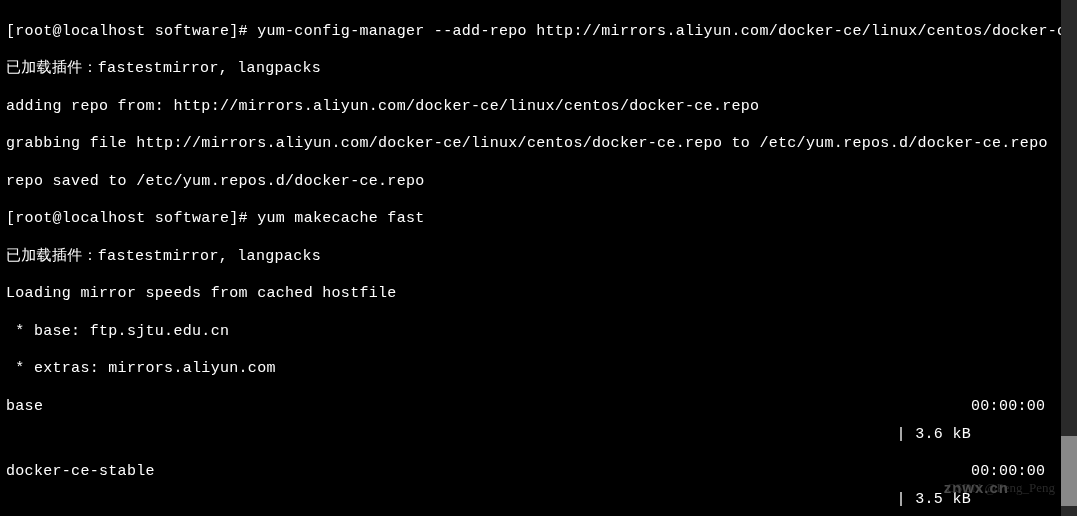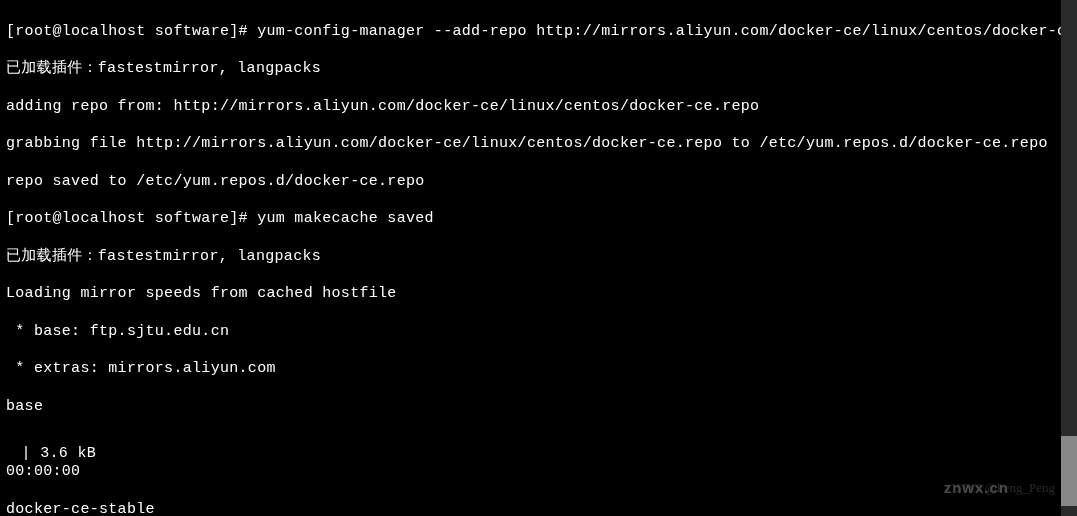--- a/index.html
+++ b/index.html
@@ -21,21 +21,20 @@
     }
     .terminal {
       white-space: pre;
       letter-spacing: 0.3px;
     }
     .line {
       display: block;
     }
     .col-line {
       display: flex;
-      flex-direction: column;
     }
     .col-left {
       flex: 1;
       white-space: pre;
     }
     .col-mid {
       width: 90px;
       text-align: right;
       white-space: pre;
       margin-top: 28px;
@@ -85,21 +84,21 @@
   </style>
 </head>
 <body>
 
 <div class="terminal">
 <span class="line"><span>[root@localhost software]# </span><span>yum-config-manager --add-repo http://mirrors.aliyun.com/docker-ce/linux/centos/docker-ce.repo</span></span>
 <span class="line">已加载插件：fastestmirror, langpacks</span>
 <span class="line">adding repo from: http://mirrors.aliyun.com/docker-ce/linux/centos/docker-ce.repo</span>
 <span class="line">grabbing file http://mirrors.aliyun.com/docker-ce/linux/centos/docker-ce.repo to /etc/yum.repos.d/docker-ce.repo</span>
 <span class="line">repo saved to /etc/yum.repos.d/docker-ce.repo</span>
-<span class="line"><span>[root@localhost software]# </span><span>yum makecache saved</span></span>
+<span class="line"><span>[root@localhost software]# </span><span>yum makecache fast</span></span>
 <span class="line">已加载插件：fastestmirror, langpacks</span>
 <span class="line">Loading mirror speeds from cached hostfile</span>
 <span class="line"> * base: ftp.sjtu.edu.cn</span>
 <span class="line"> * extras: mirrors.aliyun.com</span>
 <div class="col-line"><span class="col-left">base</span><span class="col-mid">| 3.6 kB</span><span class="col-right">00:00:00</span></div>
 <div class="col-line"><span class="col-left">docker-ce-stable</span><span class="col-mid">| 3.5 kB</span><span class="col-right">00:00:00</span></div>
 <div class="col-line"><span class="col-left">extras</span><span class="col-mid">| 2.9 kB</span><span class="col-right">00:00:00</span></div>
 
 
 

